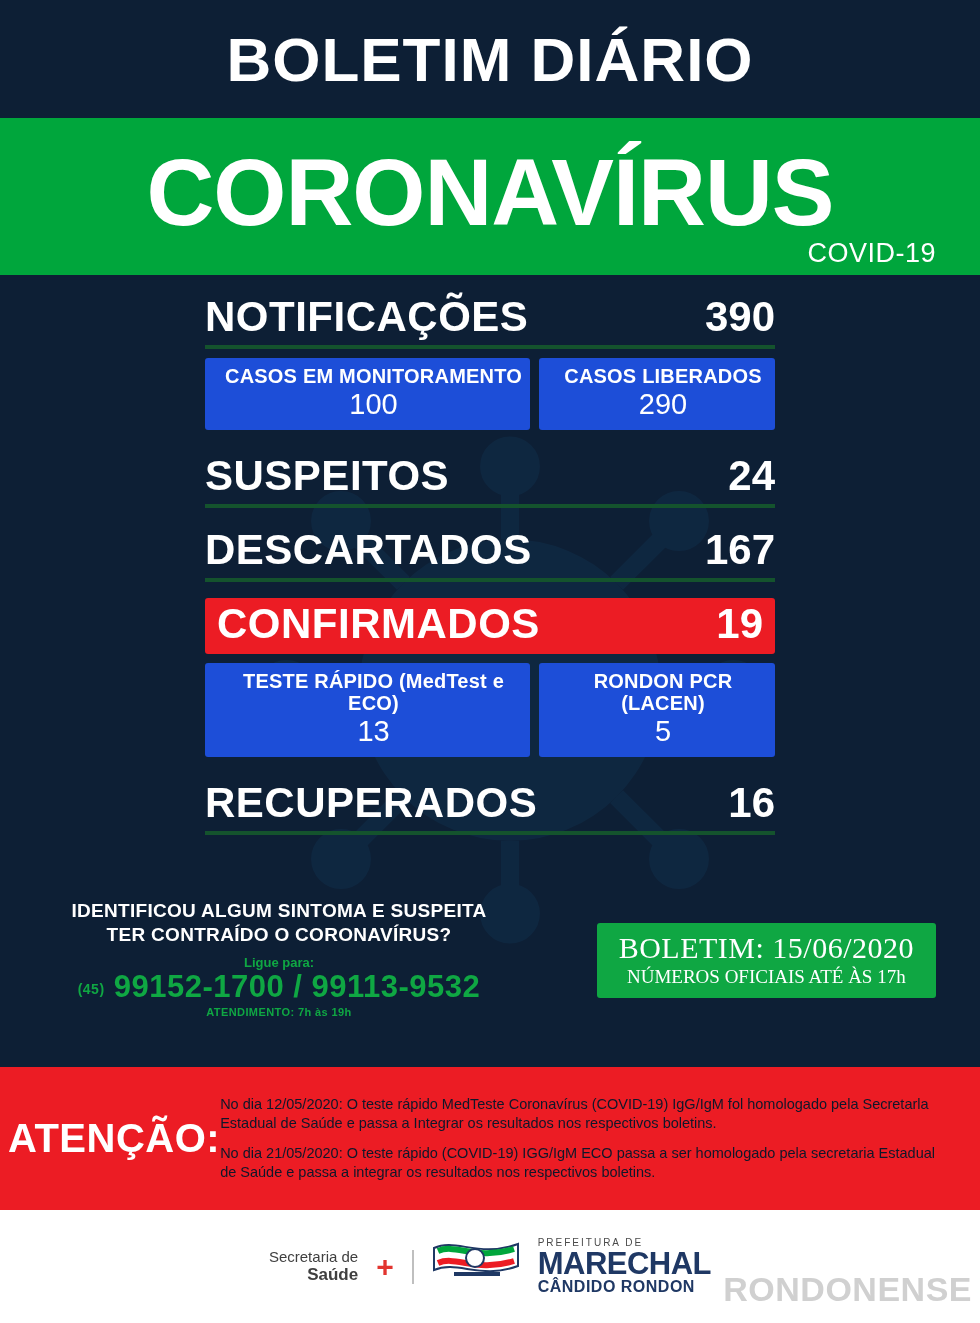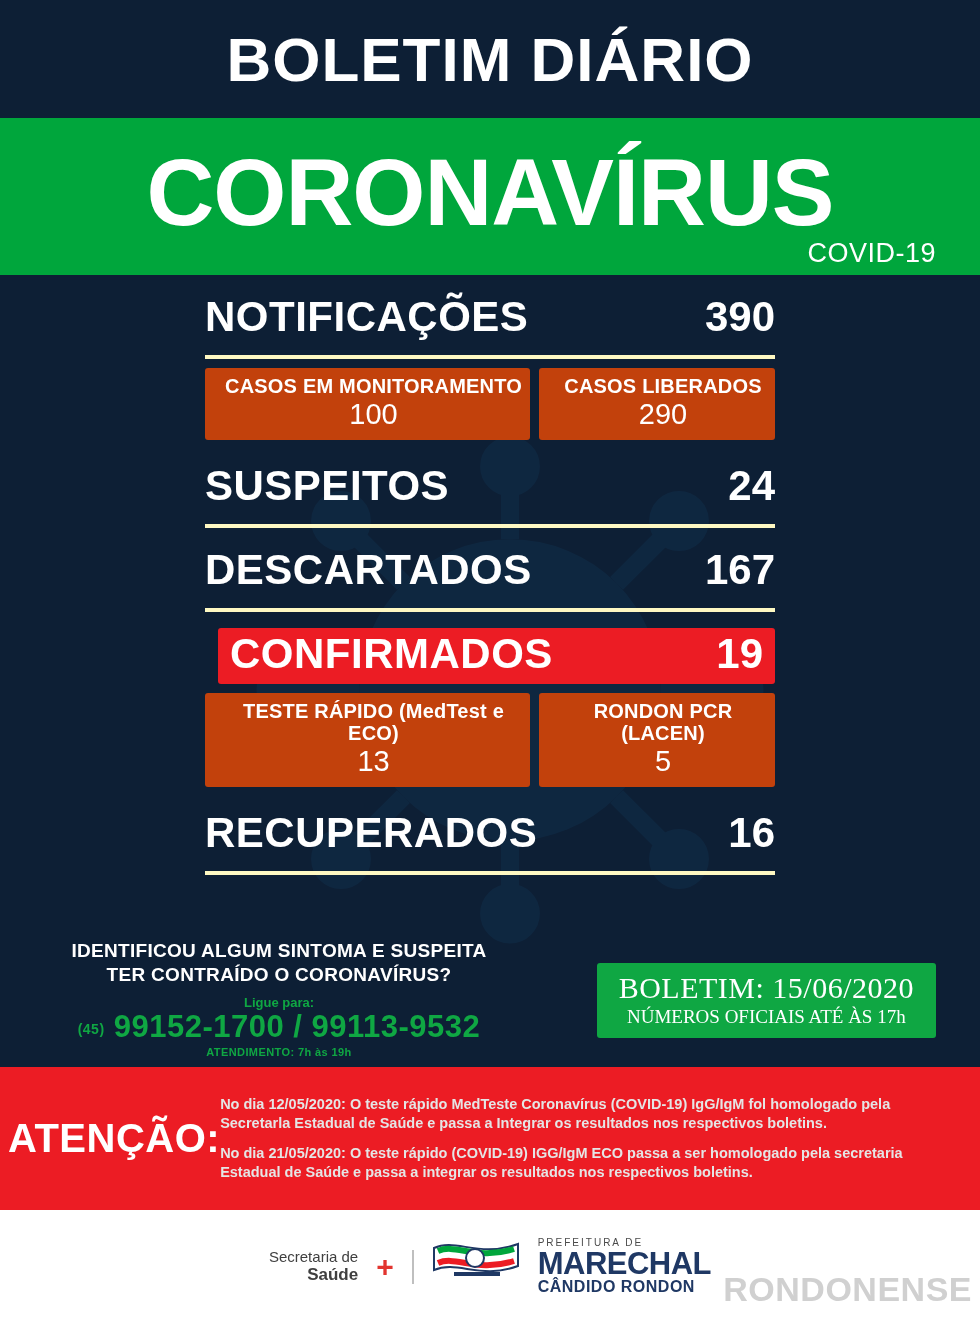--- a/index.html
+++ b/index.html
@@ -72,53 +72,52 @@
   
   .stats {
     position: relative;
     padding: 18px 205px 0 205px;
     z-index: 2;
   }
   .stat-row {
     display: flex;
     align-items: baseline;
     justify-content: space-between;
-    border-bottom: 4px solid #fef9c3;
-    padding-bottom: 14px;
+    border-bottom: 4px solid #14532d;
+    padding-bottom: 4px;
     margin-bottom: 0;
   }
   .stat-row .label {
     color: #ffffff;
     font-size: 42px;
     font-weight: bold;
     letter-spacing: 0.5px;
   }
   .stat-row .value {
     color: #ffffff;
     font-size: 42px;
     font-weight: bold;
   }
   .stat-row.confirmed {
     background: #ec1c24;
     border-bottom: none;
     padding: 2px 12px 6px 12px;
     border-radius: 3px;
     margin-top: 16px;
-    margin-left: 13px;
   }
   .spacer-18 { height: 18px; }
   .spacer-22 { height: 22px; }
 
   .sub-pair {
     display: flex;
     gap: 9px;
     margin-top: 9px;
   }
   .sub-box {
-    background: #c2410c;
+    background: #1d4ed8;
     border-radius: 3px;
     text-align: center;
     padding: 7px 4px 9px 16px;
     color: #ffffff;
   }
   .sub-box.left { width: 322px; }
   .sub-box.right { width: 228px; }
   .sub-box .t {
     font-size: 20px;
     font-weight: bold;
@@ -197,23 +196,23 @@
   .attn .word {
     color: #ffffff;
     font-size: 40px;
     font-weight: bold;
     letter-spacing: 0.5px;
     width: 310px;
     text-align: center;
     padding-left: 8px;
   }
   .attn .notes {
-    color: #e5e5e5;
+    color: #0f172a;
     font-size: 14.5px;
-    font-weight: bold;
+    font-weight: normal;
     line-height: 1.32;
     padding-right: 42px;
   }
   .attn .notes p { margin: 0 0 11px 0; }
   .attn .notes p:last-child { margin-bottom: 0; }
 
   
   .footer {
     position: absolute;
     left: 0;

